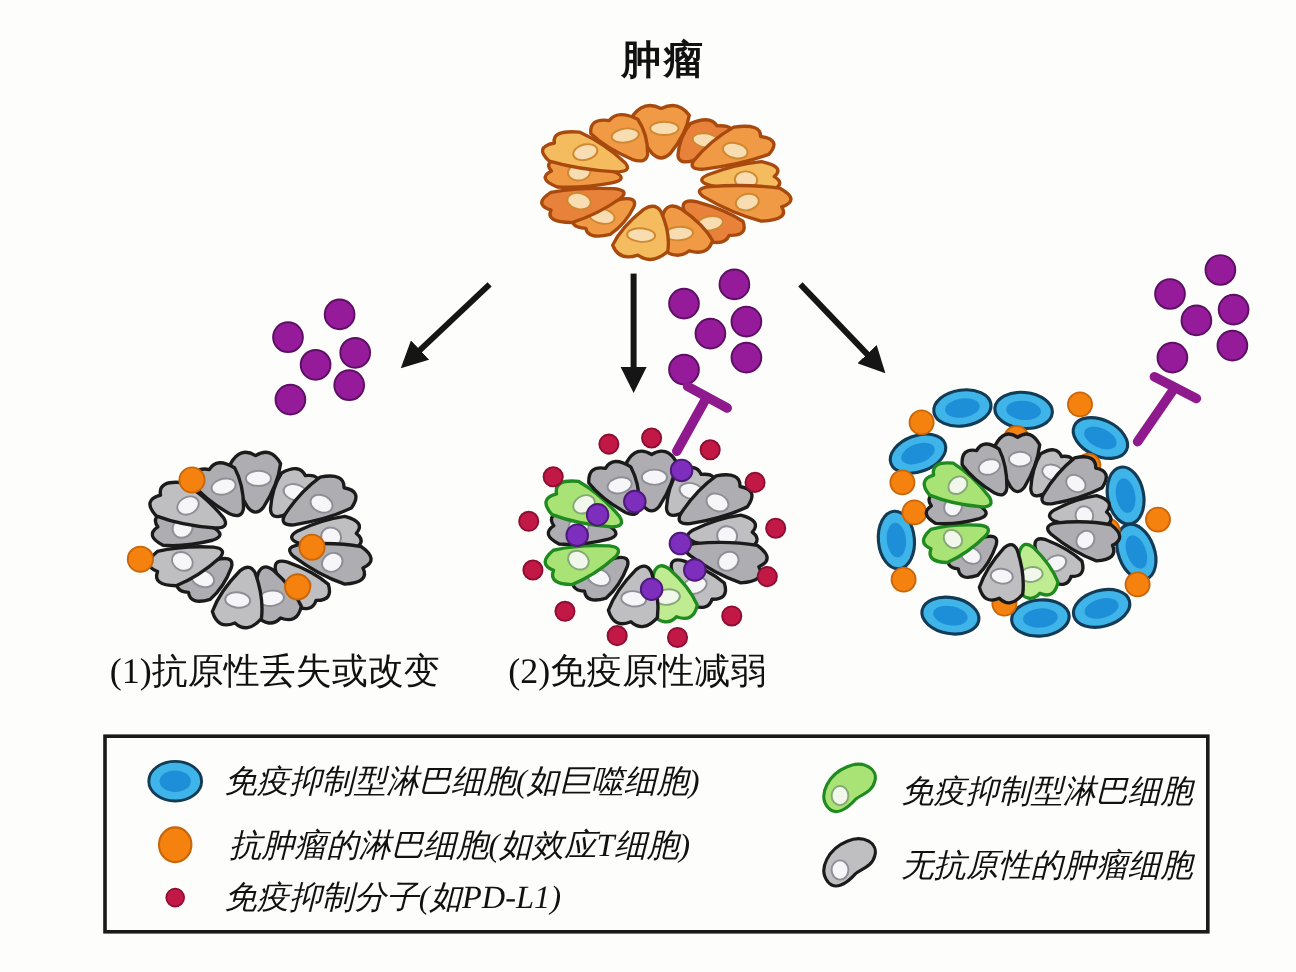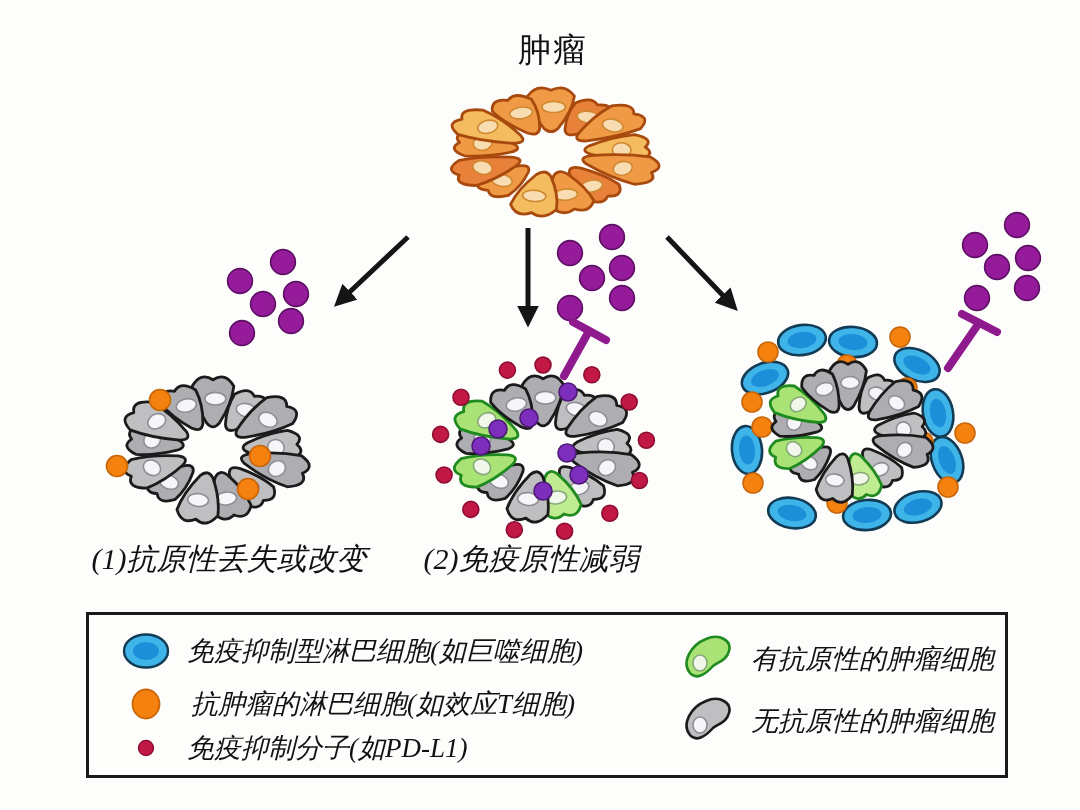--- a/index.html
+++ b/index.html
@@ -6,25 +6,25 @@
   body{
     width:1080px;height:810px;position:relative;overflow:hidden;
     background:#fdfdfb;
     font-family:"Liberation Serif","DejaVu Serif",serif;
     color:#111;
   }
   .stage{position:absolute;inset:0;width:1080px;height:810px;}
   #fig{position:absolute;left:0;top:0;}
   .title{
     position:absolute;top:28px;left:553px;transform:translateX(-50%);
-    font-size:33px;font-weight:400;white-space:nowrap;letter-spacing:2px;
+    font-size:33px;font-weight:700;white-space:nowrap;letter-spacing:2px;
   }
   .caption{
     position:absolute;top:539px;transform:translateX(-50%);
-    font-size:30px;font-weight:500;white-space:nowrap;font-style:italic;
+    font-size:30px;font-weight:500;white-space:nowrap;
   }
   .cap1{left:229px;} .cap2{left:531px;text-align:right;} .cap3{left:852px;}
   .legend{
     position:absolute;left:86px;top:612px;width:916px;height:160px;
     border:3px solid #1a1a1a;background:transparent;font-style:italic;
   }
   .lrow{position:absolute;display:flex;align-items:center;gap:12px;white-space:nowrap;}
   .lrow .ic{display:flex;align-items:center;justify-content:center;width:58px;flex:0 0 58px;}
   .lrow .lbl{font-size:27px;}
   .r1{left:28px;top:12px;height:48px;}
@@ -310,21 +310,21 @@
         </span>
       <span class="lbl">免疫抑制分子(如PD-L1)</span>
     </div>
     <div class="lrow r4">
       <span class="ic">
           <svg width="54" height="50" viewBox="0 0 54 50">
             <path d="M7,39 C-2,28 8,11 23,5 C37,-1 49,7 46,17 C44,26 35,28 30,32 C22,41 13,46 7,39 Z" fill="#A9E375" stroke="#1F8A1F" stroke-width="2.6" stroke-linejoin="round"></path>
                    <ellipse cx="17" cy="29" rx="7" ry="8" fill="#F2F7EC" stroke="#86A878" stroke-width="1.6"></ellipse>
           </svg>
         </span>
-      <span class="lbl">有抗原性的肿瘤细胞</span>
+      <span class="lbl">免疫抑制型淋巴细胞</span>
     </div>
     <div class="lrow r5">
       <span class="ic">
           <svg width="54" height="50" viewBox="0 0 54 50">
             <path d="M7,39 C-2,28 8,11 23,5 C37,-1 49,7 46,17 C44,26 35,28 30,32 C22,41 13,46 7,39 Z" fill="#BFBFC2" stroke="#1b1b1b" stroke-width="2.6" stroke-linejoin="round"></path>
                    <ellipse cx="17" cy="29" rx="7" ry="8" fill="#F6F6F8" stroke="#8e8e96" stroke-width="1.6"></ellipse>
           </svg>
         </span>
       <span class="lbl">无抗原性的肿瘤细胞</span>
     </div>

